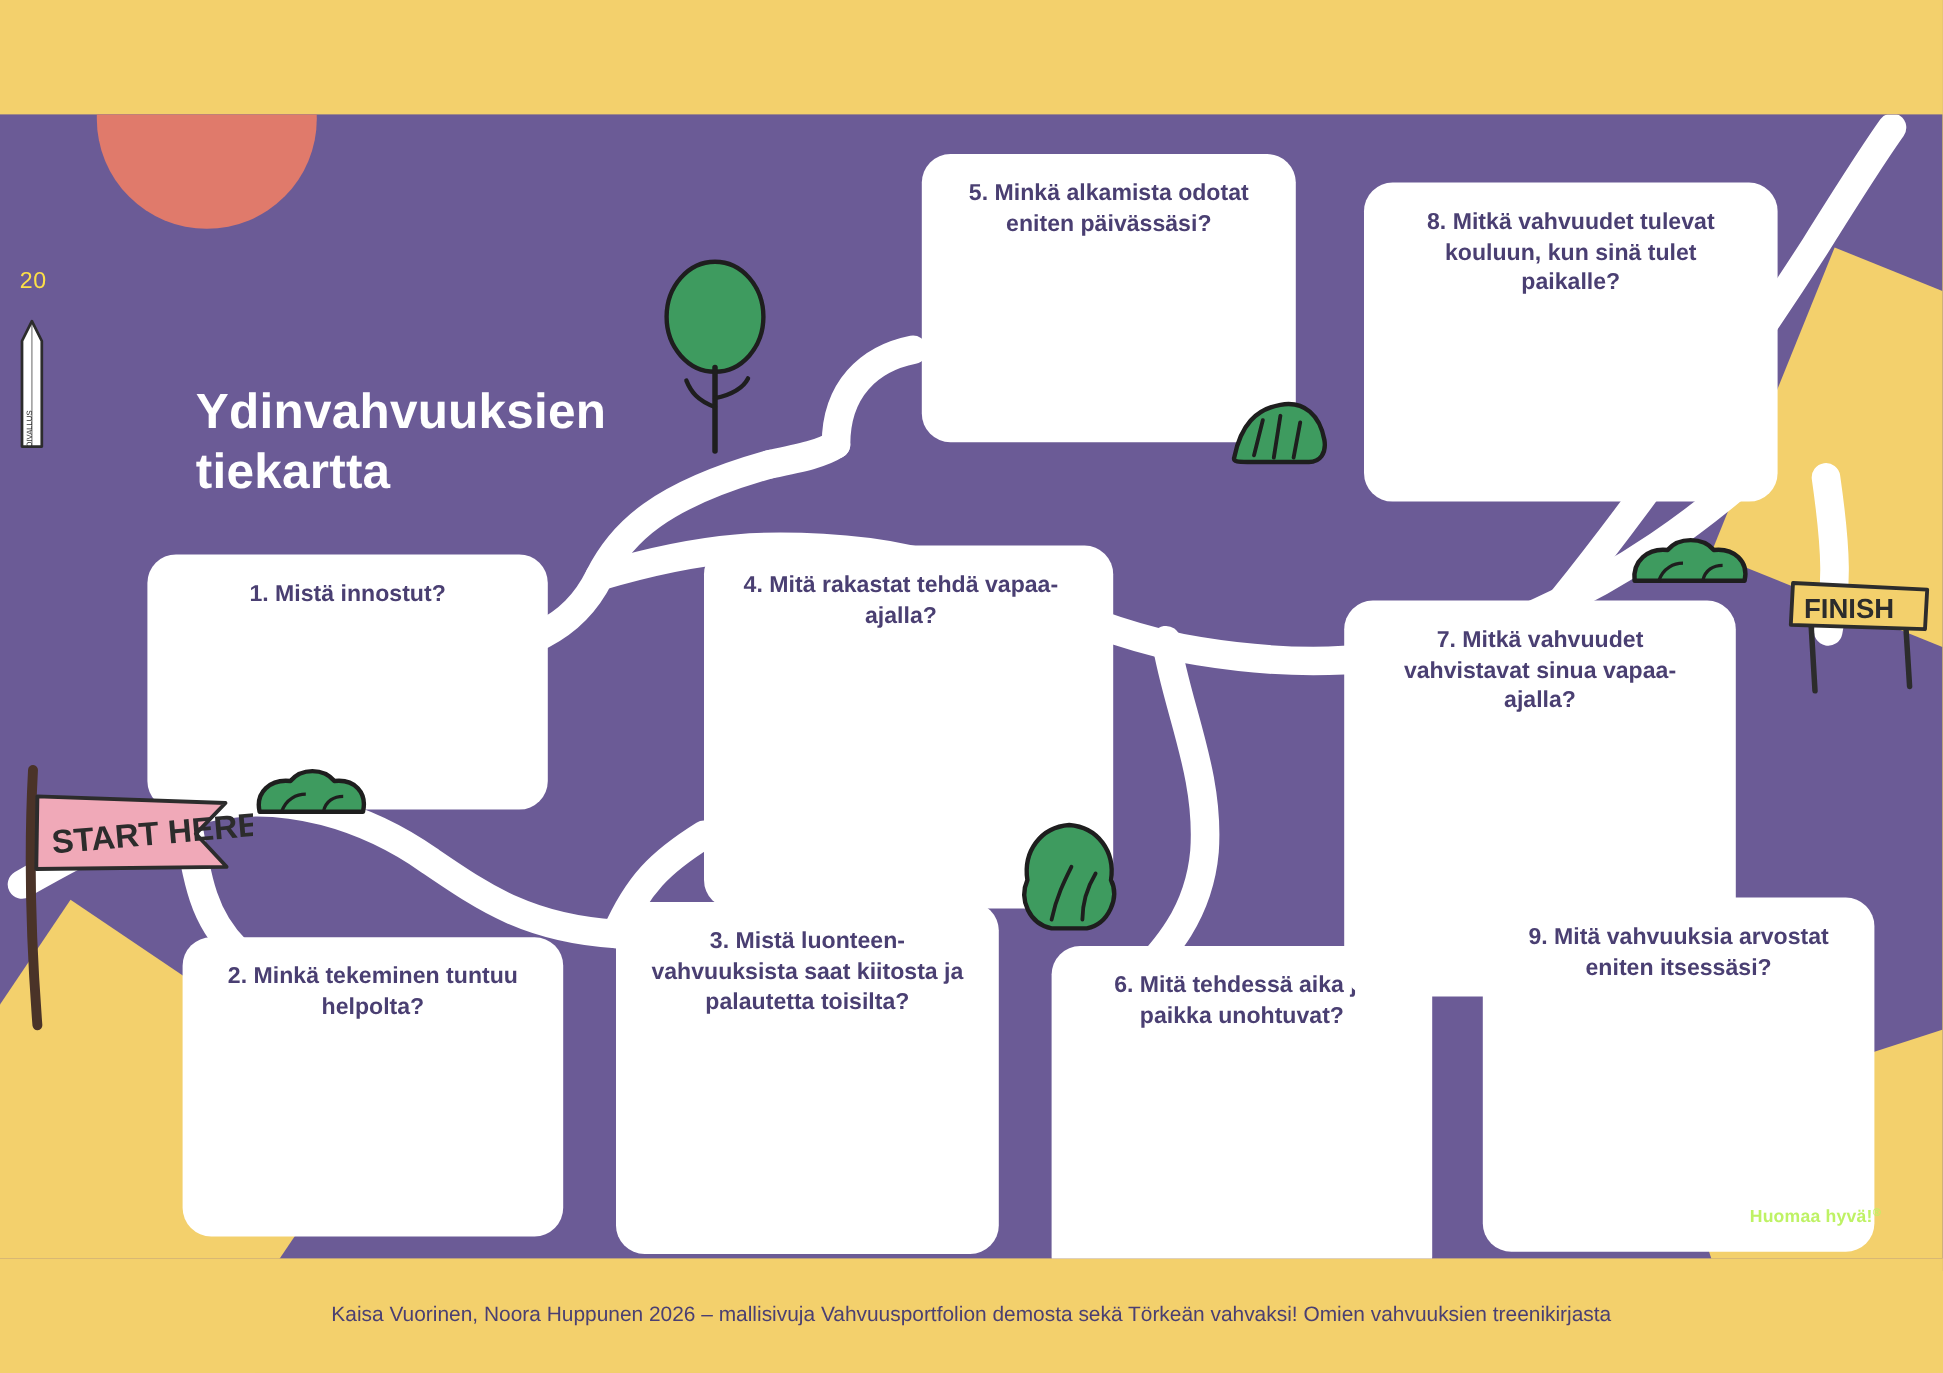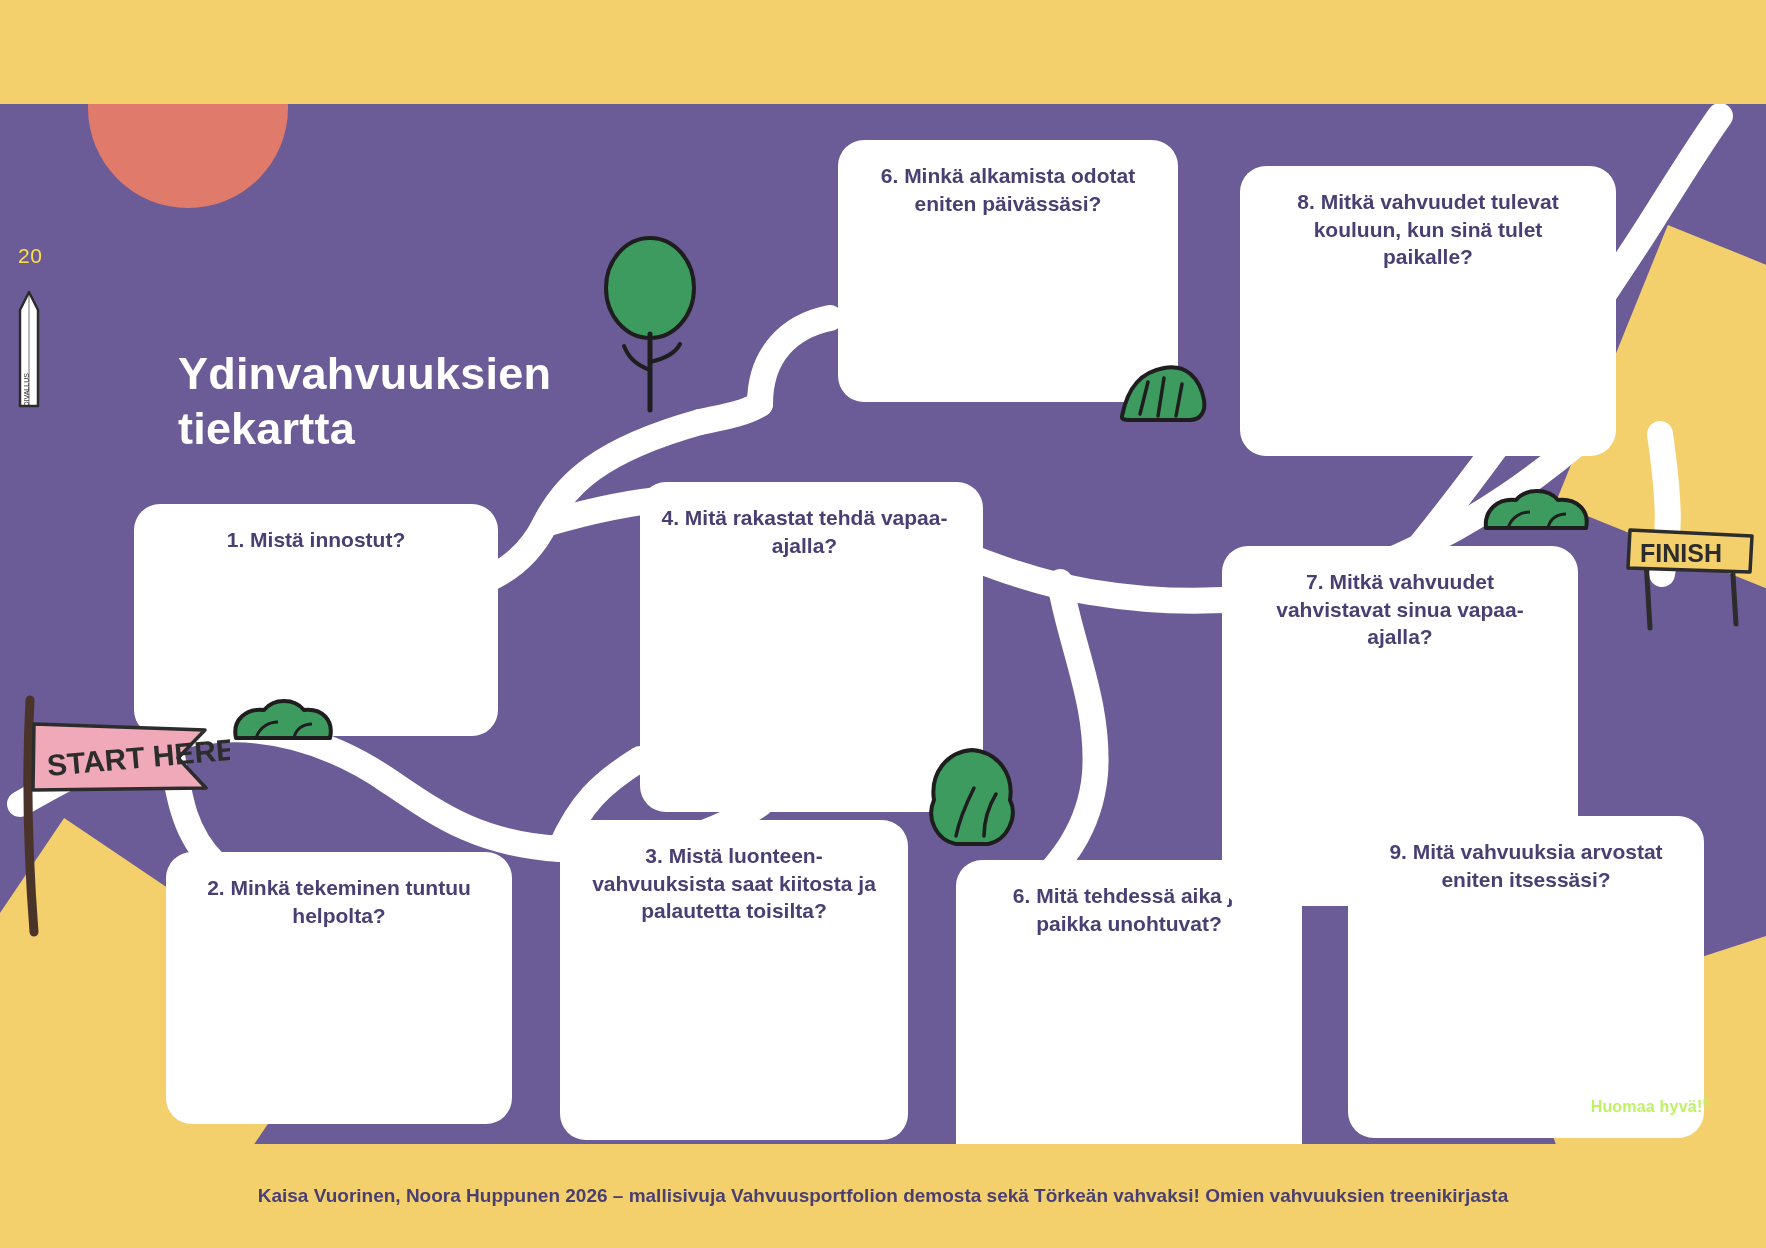--- a/index.html
+++ b/index.html
@@ -160,21 +160,21 @@
     position: absolute;
     left: 0;
     top: 1144px;
     width: 1766px;
     height: 104px;
     display: flex;
     align-items: center;
     justify-content: center;
     color: #4a3f72;
     font-size: 19px;
-    font-weight: bold;
+    font-weight: normal;
     text-align: center;
   }
 </style>
 </head>
 <body>
 
 <div id="page">
 
   <div id="canvas">
 
@@ -216,26 +216,26 @@
     </div>
 
     <div class="card" style="left:166px; top:748px; width:346px; height:272px;">
       <span>2. Minkä tekeminen tuntuu helpolta?</span>
     </div>
 
     <div class="card" style="left:560px; top:716px; width:348px; height:320px;">
       <span>3. Mistä luonteen-vahvuuksista saat kiitosta ja palautetta toisilta?</span>
     </div>
 
-    <div class="card" style="left:640px; top:378px; width:343px; height:330px;padding-left:12px;">
+    <div class="card" style="left:640px; top:392px; width:372px; height:330px;padding-left:12px;">
       <span>4. Mitä rakastat tehdä vapaa-ajalla?</span>
     </div>
 
     <div class="card" style="left:838px; top:36px; width:340px; height:262px;">
-      <span>6. Minkä alkamista odotat eniten päivässäsi?</span>
+      <span>5. Minkä alkamista odotat eniten päivässäsi?</span>
     </div>
 
     <div class="card" style="left:956px; top:756px; width:346px; height:308px;">
       <span>6. Mitä tehdessä aika ja paikka unohtuvat?</span>
     </div>
 
     <div class="card" style="left:1222px; top:442px; width:356px; height:360px;">
       <span>7. Mitkä vahvuudet vahvistavat sinua vapaa-ajalla?</span>
     </div>
 

